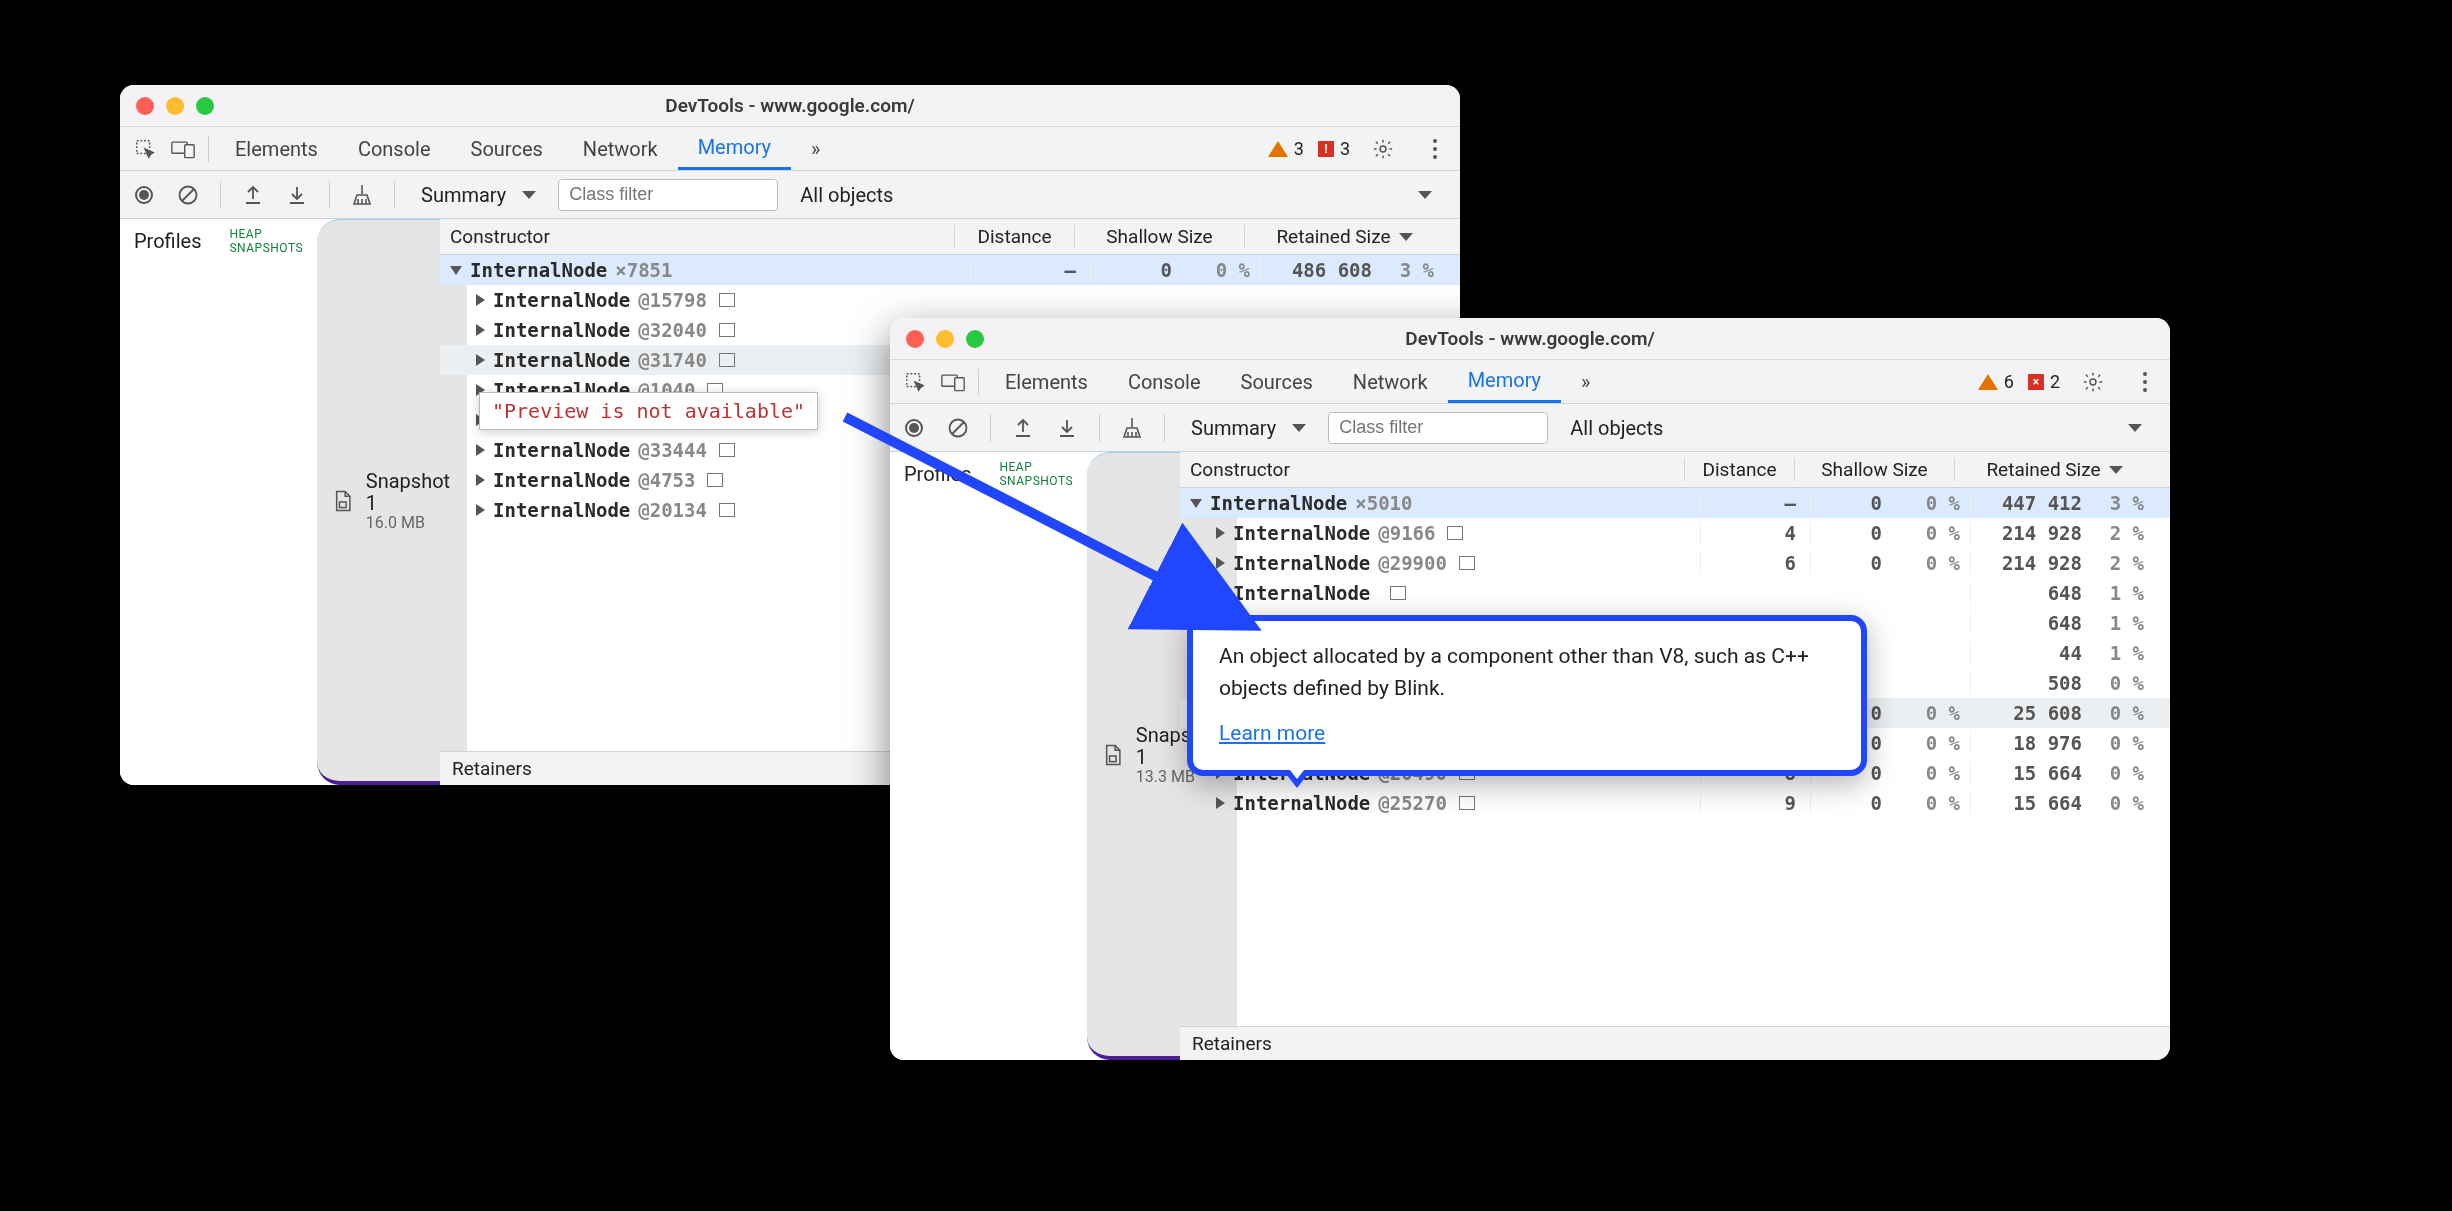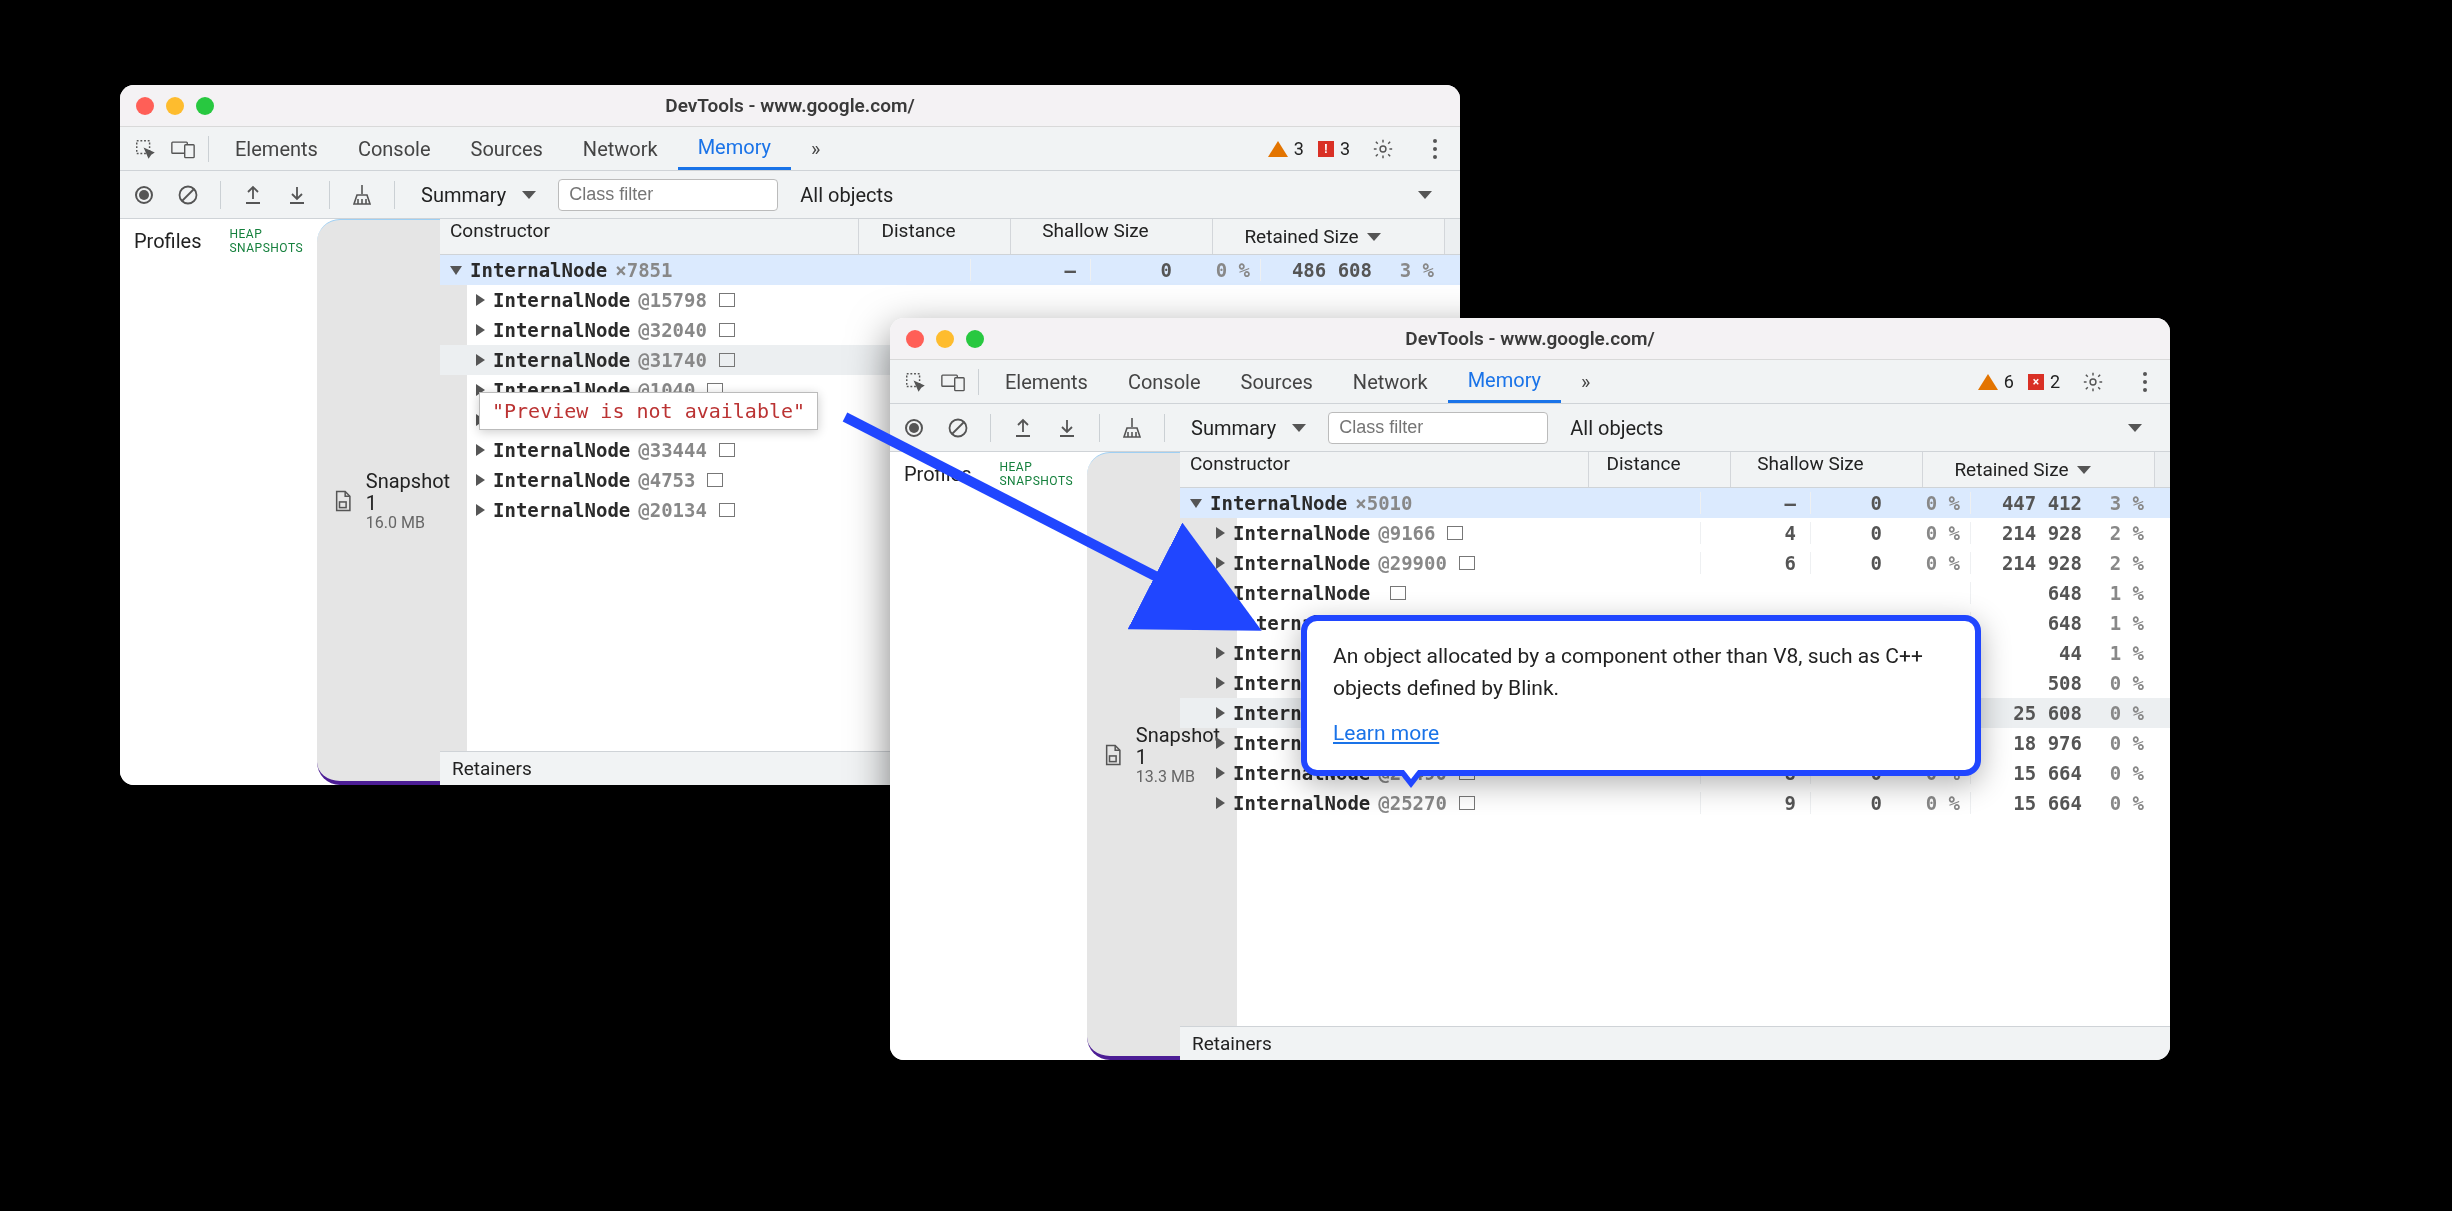--- a/index.html
+++ b/index.html
@@ -133,21 +133,21 @@
     width:26px;height:26px;
   }
   .snapshot .lines { display:flex;flex-direction:column; line-height:1.1; }
   .snapshot .nm { font-size:20px; }
   .snapshot .sz { font-size:16px; color:#666; }
   .main {
     flex:1; display:flex; flex-direction:column; min-width:0;
   }
   .gridhdr {
     display:flex; background:#f1f3f4; border-bottom:1px solid #cfd3d7;
-    font-size:19px; height:36px; gap:32px;
+    font-size:19px; height:36px; align-items:center;
   }
   .col-con { flex:1; padding-left:10px; }
   .col-dist { width:120px; text-align:center; border-left:1px solid #d3d6da; }
   .col-sh  { width:170px; text-align:center; border-left:1px solid #d3d6da; }
   .col-re  { width:200px; text-align:center; border-left:1px solid #d3d6da; display:flex;align-items:center;justify-content:center;gap:8px; }
   .scrollspace { width:16px; background:#eceff1; border-left:1px solid #d3d6da; }
   .rows { flex:1; overflow:hidden; position:relative; }
   .row {
     display:flex; align-items:center; height:30px; font-size:19px;
     font-family: ui-monospace, "SF Mono", Menlo, Consolas, monospace;
@@ -769,21 +769,21 @@
             <div class="cr">15 664</div>
             <div class="crp">0 %</div>
             <div class="sc"></div>
           </div>
         </div>
       <div class="retainbar">Retainers</div>
     </div>
   </div>
 </div>
 
-<div class="popover" style="left:1301px; top:615px; width:706px;">
+<div class="popover" style="left:1187px; top:615px; width:706px;">
   <div>An object allocated by a component other than V8, such as C++ objects defined by Blink.</div>
   <a href="#">Learn more</a>
   <div class="tail"></div>
   <div class="tailinner"></div>
 </div>
 
 <div class="arrow" style="left:835px; top:407px;">
   <svg width="450" height="240" viewBox="0 0 450 240">
     <defs>
       <marker id="ah" markerWidth="12" markerHeight="12" refX="9" refY="6" orient="auto">

